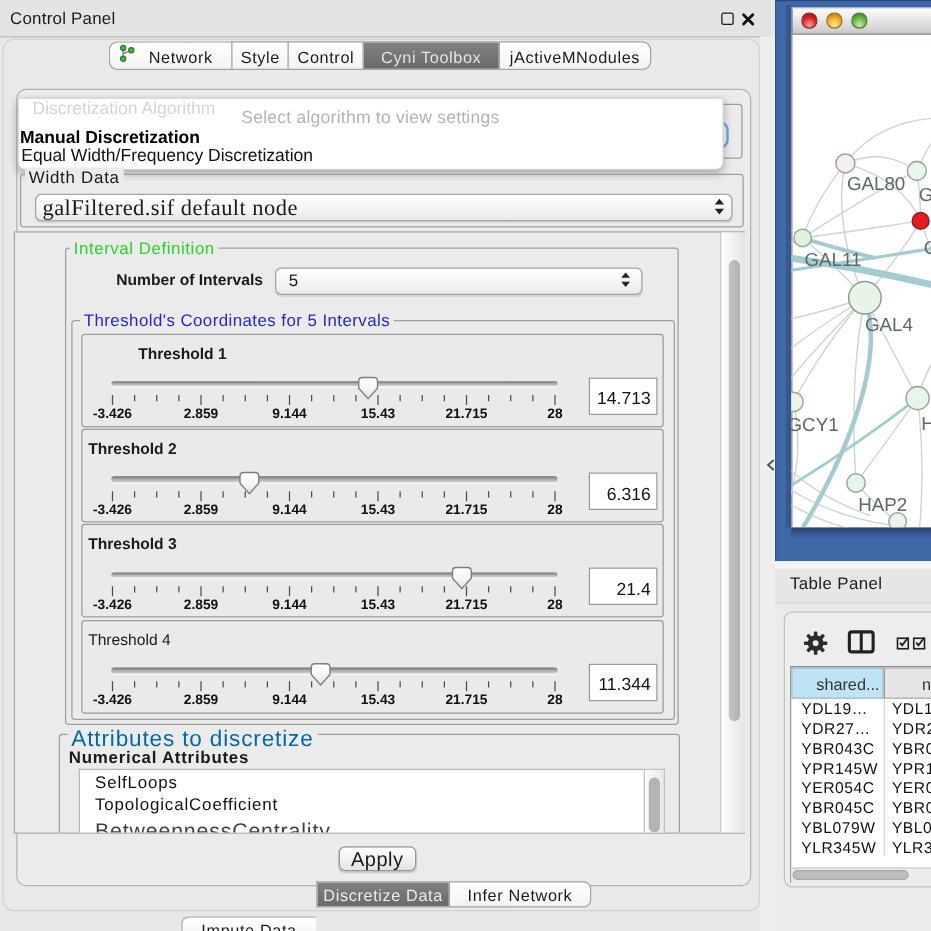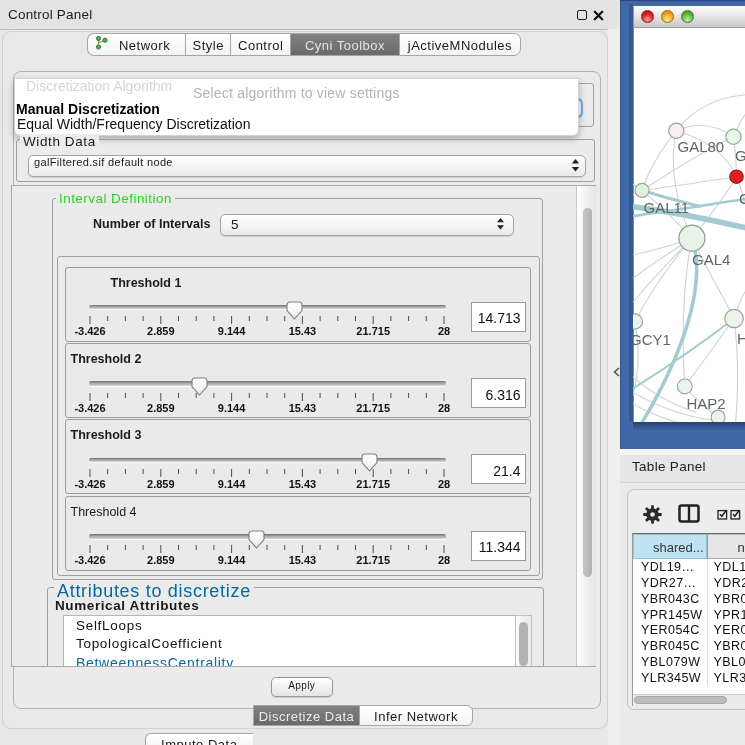--- a/index.html
+++ b/index.html
@@ -36,39 +36,40 @@
 <div class="grp" style="left:16px;top:83px;width:576px;height:42px;"></div>
 <div class="abs" style="left:556px;top:96.5px;width:27px;height:22px;border:2.5px solid #6ea9de;border-radius:7px;background:#f4f8fc;box-sizing:border-box;"></div>
 <div class="abs" style="left:14px;top:78px;width:563px;height:55.5px;background:#ffffff;border:1px solid #d2d2d2;border-radius:1px 1px 6px 6px;box-shadow:0 3px 7px rgba(0,0,0,0.28);"></div>
 <div class="txt" style="left:26px;top:77.5px;font-size:14px;color:#d3d5d7;">Discretization Algorithm</div>
 <div class="txt" style="left:193px;top:84.5px;font-size:14px;letter-spacing:0.2px;color:#b3b3b3;">Select algorithm to view settings</div>
 <div class="txt" style="left:16px;top:101px;font-size:14px;font-weight:bold;color:#000;">Manual Discretization</div>
 <div class="txt" style="left:17px;top:115.5px;font-size:14px;color:#111;">Equal Width/Frequency Discretization</div>
 <div class="grp" style="left:16px;top:139px;width:577px;height:41px;"></div>
 <div class="gtitle" style="left:20px;top:133.5px;font-size:13.5px;letter-spacing:0.6px;color:#1a1a1a;">Width Data</div>
 <div class="combo" style="left:28px;top:154.5px;width:556px;height:20px;"></div>
-<div class="txt" style="left:34px;top:156px;font-size:11px;letter-spacing:0.35px;">galFiltered.sif default node</div>
+<div class="txt" style="left:34px;top:156px;font-size:18px;letter-spacing:0.35px;font-family:Liberation Serif, serif;">galFiltered.sif default node</div>
 <svg style="left:571px;top:159px;" width="9" height="13" viewBox="0 0 9 13">
 <path d="M4.5,0 L8.2,4.5 L0.8,4.5 Z" fill="#222"></path>
 <path d="M4.5,12.5 L8.2,8 L0.8,8 Z" fill="#222"></path>
 </svg>
 <div class="abs" style="left:11px;top:185px;width:585px;height:482px;border:1px solid #aaaaaa;background:#ebebeb;box-sizing:border-box;"></div>
 <div class="abs" style="left:576px;top:186px;width:19px;height:480px;background:linear-gradient(to right,#ffffff,#f4f4f4 40%,#e4e4e4);border-left:1px solid #c8c8c8;"></div>
 <div class="abs" style="left:582.5px;top:207.5px;width:9px;height:369px;background:linear-gradient(to right,#c6c6c6,#b0b0b0);border-radius:4.5px;"></div>
 <div class="abs" style="left:11px;top:185px;width:565px;height:481px;overflow:hidden;">
 <div class="grp" style="left:41px;top:12.5px;width:489px;height:380px;"></div>
 <div class="gtitle" style="left:45px;top:6px;font-size:13.5px;letter-spacing:0.45px;color:#28d428;">Interval Definition</div>
 <div class="txt" style="left:82px;top:31.5px;font-size:12.5px;font-weight:bold;">Number of Intervals</div>
 <div class="combo" style="left:209px;top:28.5px;width:292px;height:20px;"></div>
 <div class="txt" style="left:220px;top:31.5px;font-size:13.5px;">5</div>
 <svg style="left:485px;top:33px;" width="9" height="12" viewBox="0 0 9 12">
 <path d="M4.5,0 L8,4.2 L1,4.2 Z" fill="#222"></path>
 <path d="M4.5,11.5 L8,7.3 L1,7.3 Z" fill="#222"></path>
 </svg>
 <div class="grp" style="left:45.5px;top:70.5px;width:481px;height:318px;"></div>
+<div class="gtitle" style="left:53px;top:63.5px;font-size:13.5px;letter-spacing:0.35px;color:#2525d2;">Threshold's Coordinates for 5 Intervals</div>
 <div class="abs" style="left:53.5px;top:81.5px;width:464px;height:73px;border:1px solid #9b9b9b;border-radius:3px;background:#eaeaea;"></div>
 <div class="txt" style="left:59.5px;top:90.5px;font-size:12.5px;font-weight:bold;margin-left:40px;">Threshold 1</div>
 <div class="abs" style="left:77.5px;top:119.8px;width:357.0px;height:4.6px;border-radius:2.3px;background:linear-gradient(#6f6f6f,#a8a8a8 45%,#d8d8d8);box-shadow:0 1px 0 rgba(255,255,255,0.8);"></div>
 <svg style="left:0;top:131.2px;" width="565" height="10" viewBox="0 0 565 10">
       <line x1="79.00" y1="0" x2="79.00" y2="8" stroke="#4c4c4c" stroke-width="1"></line>
       <line x1="96.70" y1="0" x2="96.70" y2="5" stroke="#4c4c4c" stroke-width="1"></line>
       <line x1="114.40" y1="0" x2="114.40" y2="5" stroke="#4c4c4c" stroke-width="1"></line>
       <line x1="132.10" y1="0" x2="132.10" y2="5" stroke="#4c4c4c" stroke-width="1"></line>
       <line x1="149.80" y1="0" x2="149.80" y2="8" stroke="#4c4c4c" stroke-width="1"></line>
       <line x1="167.50" y1="0" x2="167.50" y2="5" stroke="#4c4c4c" stroke-width="1"></line>
@@ -237,26 +238,26 @@
 <path d="M1,4 Q1,1 4,1 L13,1 Q16,1 16,4 L16,9.5 L8.5,18 L1,9.5 Z" fill="url(#gth3)" stroke="#7e7e7e" stroke-width="1.1"></path>
 </svg>
 <div class="abs" style="left:459.5px;top:345.7px;width:55px;height:30px;background:#ffffff;border:1px solid #989898;box-sizing:border-box;"></div>
 <div class="txt" style="left:459.5px;top:354.2px;width:50px;text-align:right;font-size:14px;color:#111;">11.344</div>
 <div class="grp" style="left:36px;top:402px;width:495px;height:110px;"></div>
 <div class="gtitle" style="left:43px;top:395.5px;font-size:18px;letter-spacing:0.7px;color:#0369a1;">Attributes to discretize</div>
 <div class="txt" style="left:44px;top:413px;font-size:13.5px;letter-spacing:0.6px;font-weight:bold;">Numerical Attributes</div>
 <div class="abs" style="left:51.5px;top:429.5px;width:452px;height:70px;background:#ffffff;border:1px solid #b5b5b5;border-right:none;"></div>
 <div class="txt" style="left:65px;top:432.5px;font-size:13.5px;letter-spacing:0.7px;color:#111;">SelfLoops</div>
 <div class="txt" style="left:65px;top:451.4px;font-size:13.5px;letter-spacing:0.7px;color:#111;">TopologicalCoefficient</div>
-<div class="txt" style="left:65px;top:470.3px;font-size:14px;letter-spacing:0.7px;color:#0369a1;">BetweennessCentrality</div>
+<div class="txt" style="left:65px;top:470.3px;font-size:17px;letter-spacing:0.7px;color:#404040;">BetweennessCentrality</div>
 <div class="abs" style="left:503.5px;top:429.5px;width:15px;height:70px;background:linear-gradient(to right,#fcfcfc,#e9e9e9);border:1px solid #c2c2c2;"></div>
 <div class="abs" style="left:507.5px;top:436.5px;width:9px;height:44px;background:#b3b3b3;border-radius:4.5px;"></div>
 </div>
 <div class="abs" style="left:270.5px;top:677px;width:62.5px;height:19.5px;border:1px solid #979797;border-radius:5px;background:linear-gradient(#ffffff,#efefef 60%,#e3e3e3);box-shadow:0 1px 1px rgba(0,0,0,0.15);box-sizing:border-box;"></div>
-<div class="txt" style="left:270.5px;top:679.5px;width:62.5px;text-align:center;font-size:10px;letter-spacing:0.4px;">Apply</div>
+<div class="txt" style="left:270.5px;top:679.5px;width:62.5px;text-align:center;font-size:16px;letter-spacing:0.4px;">Apply</div>
 <div class="txt" style="left:144.5px;top:704.5px;width:108.5px;height:21px;line-height:21px;text-align:center;font-size:13px;letter-spacing:0.5px;box-sizing:border-box;background:linear-gradient(#ffffff,#f3f3f3);color:#1b1b1b;border-top:1px solid #a5a5a5;border-bottom:1px solid #a5a5a5;border-left:1px solid #a5a5a5;border-radius:6px 0 0 6px;margin-top:28px;">Impute Data</div>
 <div class="txt" style="left:253px;top:704.5px;width:106px;height:21px;line-height:21px;text-align:center;font-size:13px;letter-spacing:0.5px;box-sizing:border-box;background:linear-gradient(#818181,#6a6a6a);color:#ececec;border-top:1px solid #a5a5a5;border-bottom:1px solid #a5a5a5;border-left:1px solid #a5a5a5;">Discretize Data</div>
 <div class="txt" style="left:359px;top:704.5px;width:114px;height:21px;line-height:21px;text-align:center;font-size:13px;letter-spacing:0.5px;box-sizing:border-box;background:linear-gradient(#ffffff,#f3f3f3);color:#1b1b1b;border-top:1px solid #a5a5a5;border-bottom:1px solid #a5a5a5;border-right:1px solid #a5a5a5;border-radius:0 6px 6px 0;border-left:1px solid #a5a5a5;">Infer Network</div>
 <div class="abs" style="left:608px;top:29px;width:12px;height:716px;background:#efefef;"></div>
 <svg style="left:612.5px;top:367px;" width="8" height="10" viewBox="0 0 8 10">
 <path d="M6,1 L1.5,5 L6,9" stroke="#555" stroke-width="1.6" fill="none"></path>
 </svg>
 <div class="abs" style="left:620px;top:0;width:125px;height:449px;background:#4067a8;border-top:1px solid #28487c;border-left:1px solid #305490;box-sizing:border-box;"></div>
 <div class="abs" style="left:629px;top:4px;width:4px;height:418px;background:rgba(20,40,80,0.25);"></div>
 <div class="abs" style="left:632.5px;top:5.5px;width:112.5px;height:22px;background:linear-gradient(#fbfbfb,#e9e9e9 40%,#c8c8c8);border-top:1px solid #ffffff;border-bottom:1px solid #9f9f9f;border-left:1px solid #9a9a9a;box-sizing:border-box;"></div>

